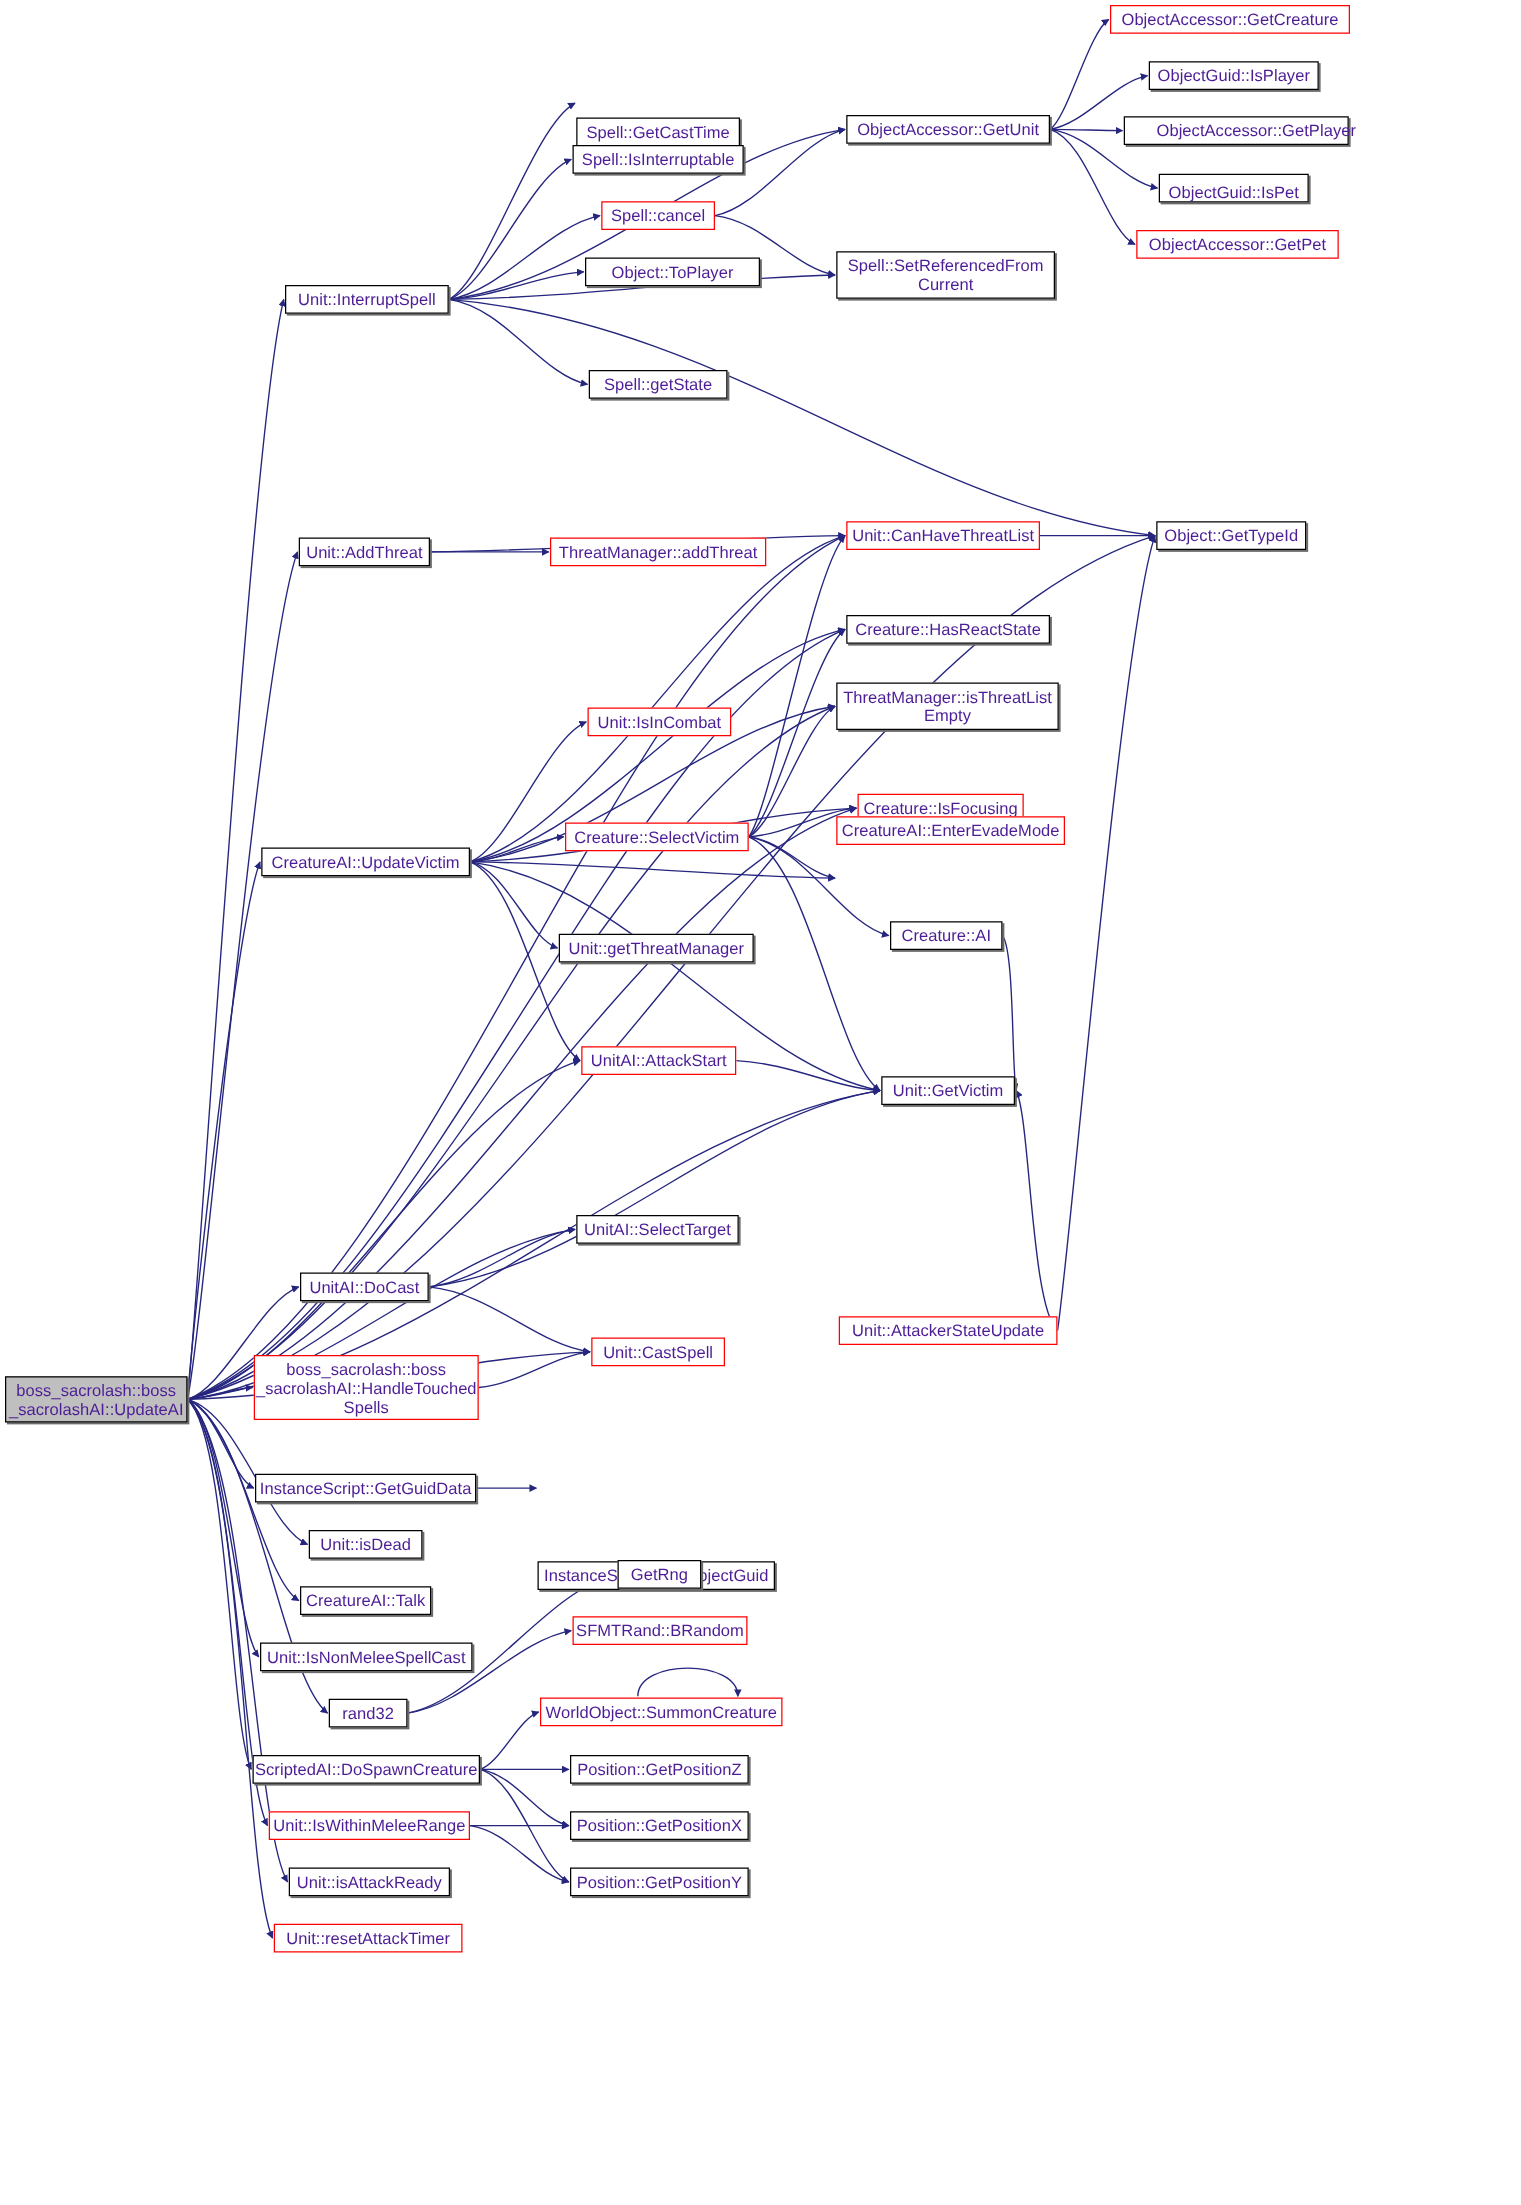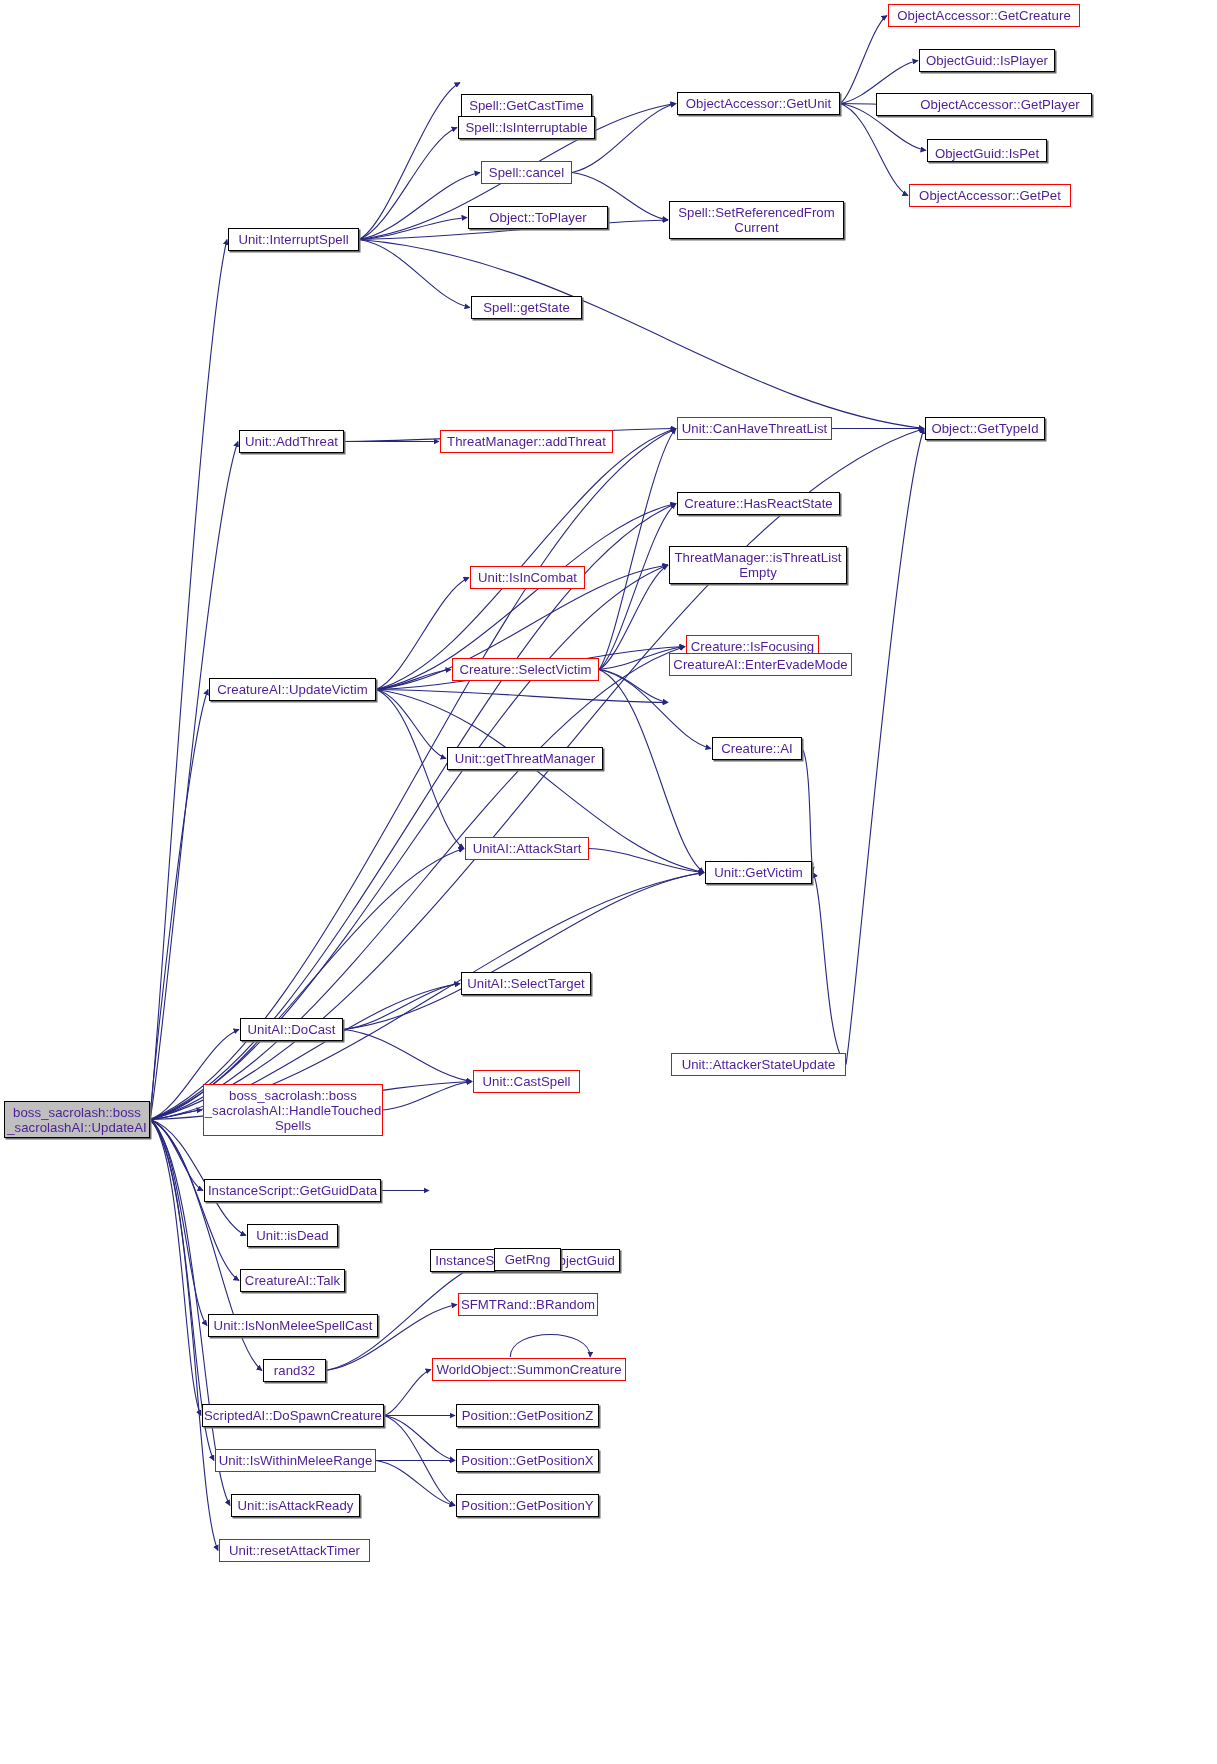--- a/index.html
+++ b/index.html
@@ -147,21 +147,21 @@
     <div class="node" style="left: 461px; top: 71px; width: 131px; height: 23px; margin-top: 23px;"><span>Spell::GetCastTime</span></div>
     <div class="node" style="left: 458px; top: 116px; width: 137px; height: 23px;"><span>Spell::IsInterruptable</span></div>
     <div class="node red" style="left: 481px; top: 161px; width: 91px; height: 23px;"><span>Spell::cancel</span></div>
     <div class="node" style="left: 468px; top: 206px; width: 140px; height: 23px;"><span>Object::ToPlayer</span></div>
     <div class="node" style="left: 471px; top: 296px; width: 111px; height: 23px;"><span>Spell::getState</span></div>
     <div class="node" style="left: 669px; top: 201px; width: 175px; height: 38px;"><span>Spell::SetReferencedFrom
 Current</span></div>
     <div class="node" style="left: 677px; top: 92px; width: 163px; height: 23px;"><span>ObjectAccessor::GetUnit</span></div>
     <div class="node red" style="left: 888px; top: 4px; width: 192px; height: 23px;"><span>ObjectAccessor::GetCreature</span></div>
     <div class="node" style="left: 919px; top: 49px; width: 136px; height: 23px; text-align: right;"><span>ObjectGuid::IsPlayer</span></div>
-    <div class="node" style="left: 876px; top: 93px; width: 216px; height: 23px; padding-left: 32px;"><span>ObjectAccessor::GetPlayer</span></div>
+    <div class="node" style="left: 899px; top: 93px; width: 180px; height: 23px; padding-left: 32px;"><span>ObjectAccessor::GetPlayer</span></div>
     <div class="node" style="left: 927px; top: 139px; width: 120px; height: 23px; align-items: flex-end;"><span>ObjectGuid::IsPet</span></div>
     <div class="node red" style="left: 909px; top: 184px; width: 162px; height: 23px;"><span>ObjectAccessor::GetPet</span></div>
     <div class="node" style="left: 239px; top: 430px; width: 105px; height: 23px;"><span>Unit::AddThreat</span></div>
     <div class="node red" style="left: 440px; top: 430px; width: 173px; height: 23px;"><span>ThreatManager::addThreat</span></div>
     <div class="node red" style="left: 677px; top: 417px; width: 155px; height: 23px;"><span>Unit::CanHaveThreatList</span></div>
     <div class="node" style="left: 925px; top: 417px; width: 120px; height: 23px;"><span>Object::GetTypeId</span></div>
     <div class="node" style="left: 677px; top: 492px; width: 163px; height: 23px;"><span>Creature::HasReactState</span></div>
     <div class="node" style="left: 669px; top: 546px; width: 178px; height: 38px;"><span>ThreatManager::isThreatList
 Empty</span></div>
     <div class="node red" style="left: 470px; top: 566px; width: 115px; height: 23px;"><span>Unit::IsInCombat</span></div>

